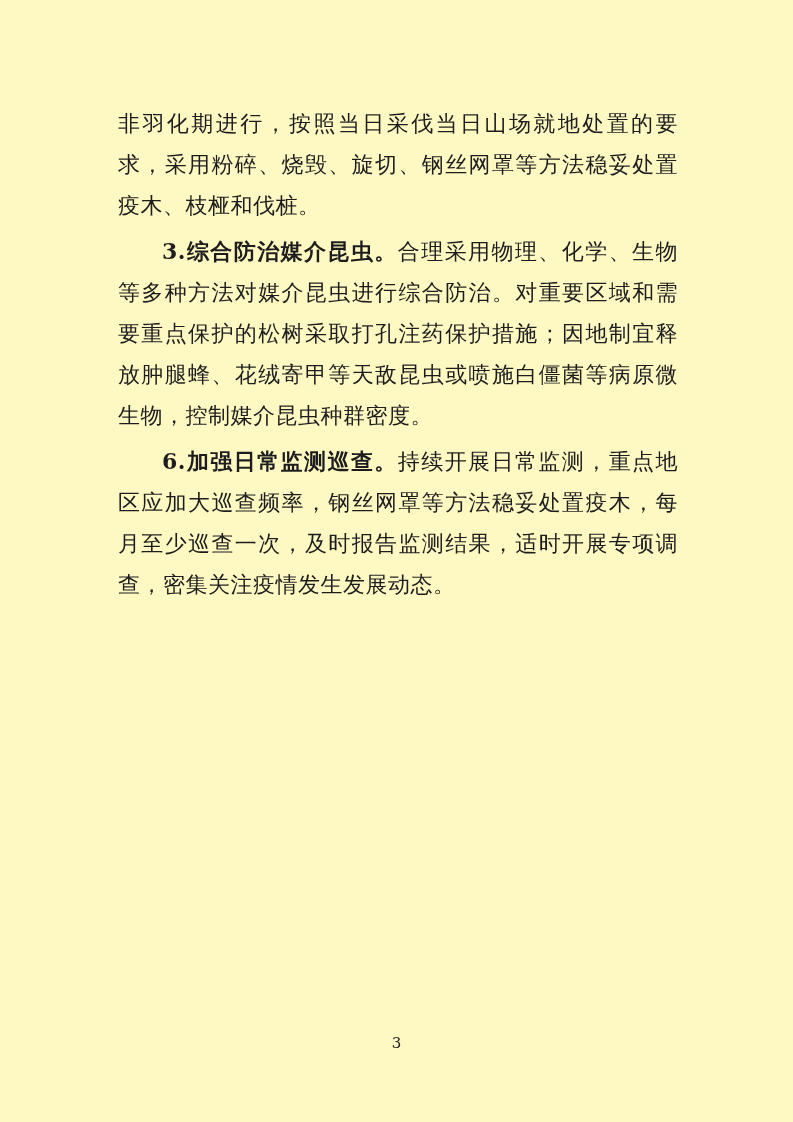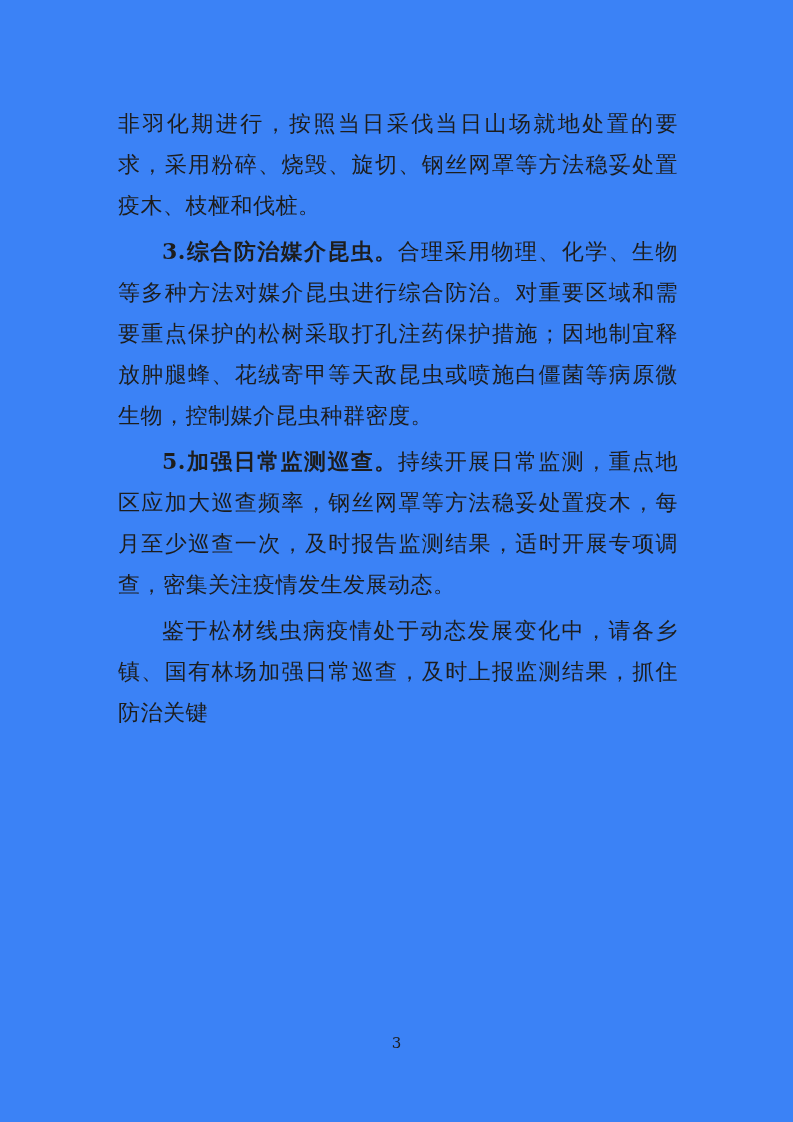--- a/index.html
+++ b/index.html
@@ -4,21 +4,21 @@
 <style>
   html, body {
     margin: 0;
     padding: 0;
     background: #ffffff;
   }
   .page {
     position: relative;
     width: 793px;
     height: 1122px;
-    background: #3b82f6;
+    background: #fef9c3;
     overflow: hidden;
     font-family: "DejaVu Serif", "Liberation Serif", serif;
     color: #1d1d1d;
   }
   .body-text {
     position: absolute;
     left: 118px;
     top: 103px;
     width: 560px;
     font-size: 22px;
@@ -54,22 +54,21 @@
 <body>
 
 <div class="page">
   <div class="body-text">
 
     <p class="para"><span>非羽化期进行，按照当日采伐当日山场就地处置的要求，采用粉碎、烧毁、旋切、钢丝网罩等方法稳妥处置疫木、枝桠和伐桩。</span></p>
 
     <p class="para indent"><span class="item-heading">3.综合防治媒介昆虫。</span><span>合理采用物理、化学、生物等多种方法对媒介昆虫进行综合防治。对重要区域和需要重点保护的松树采取打孔注药保护措施；因地制宜释放肿腿蜂、花绒寄甲等天敌昆虫或喷施白僵菌等病原微生物，控制媒介昆虫种群密度。</span></p>
 
 
-    <p class="para indent"><span class="item-heading">5.加强日常监测巡查。</span><span>持续开展日常监测，重点地区应加大巡查频率，钢丝网罩等方法稳妥处置疫木，每月至少巡查一次，及时报告监测结果，适时开展专项调查，密集关注疫情发生发展动态。</span></p>
+    <p class="para indent"><span class="item-heading">6.加强日常监测巡查。</span><span>持续开展日常监测，重点地区应加大巡查频率，钢丝网罩等方法稳妥处置疫木，每月至少巡查一次，及时报告监测结果，适时开展专项调查，密集关注疫情发生发展动态。</span></p>
 
-    <p class="para indent"><span>鉴于松材线虫病疫情处于动态发展变化中，请各乡镇、国有林场加强日常巡查，及时上报监测结果，抓住防治关键</span></p>
 
   </div>
 
   <div class="footer">
     <span>3</span>
   </div>
 </div>
 
 </body></html>

